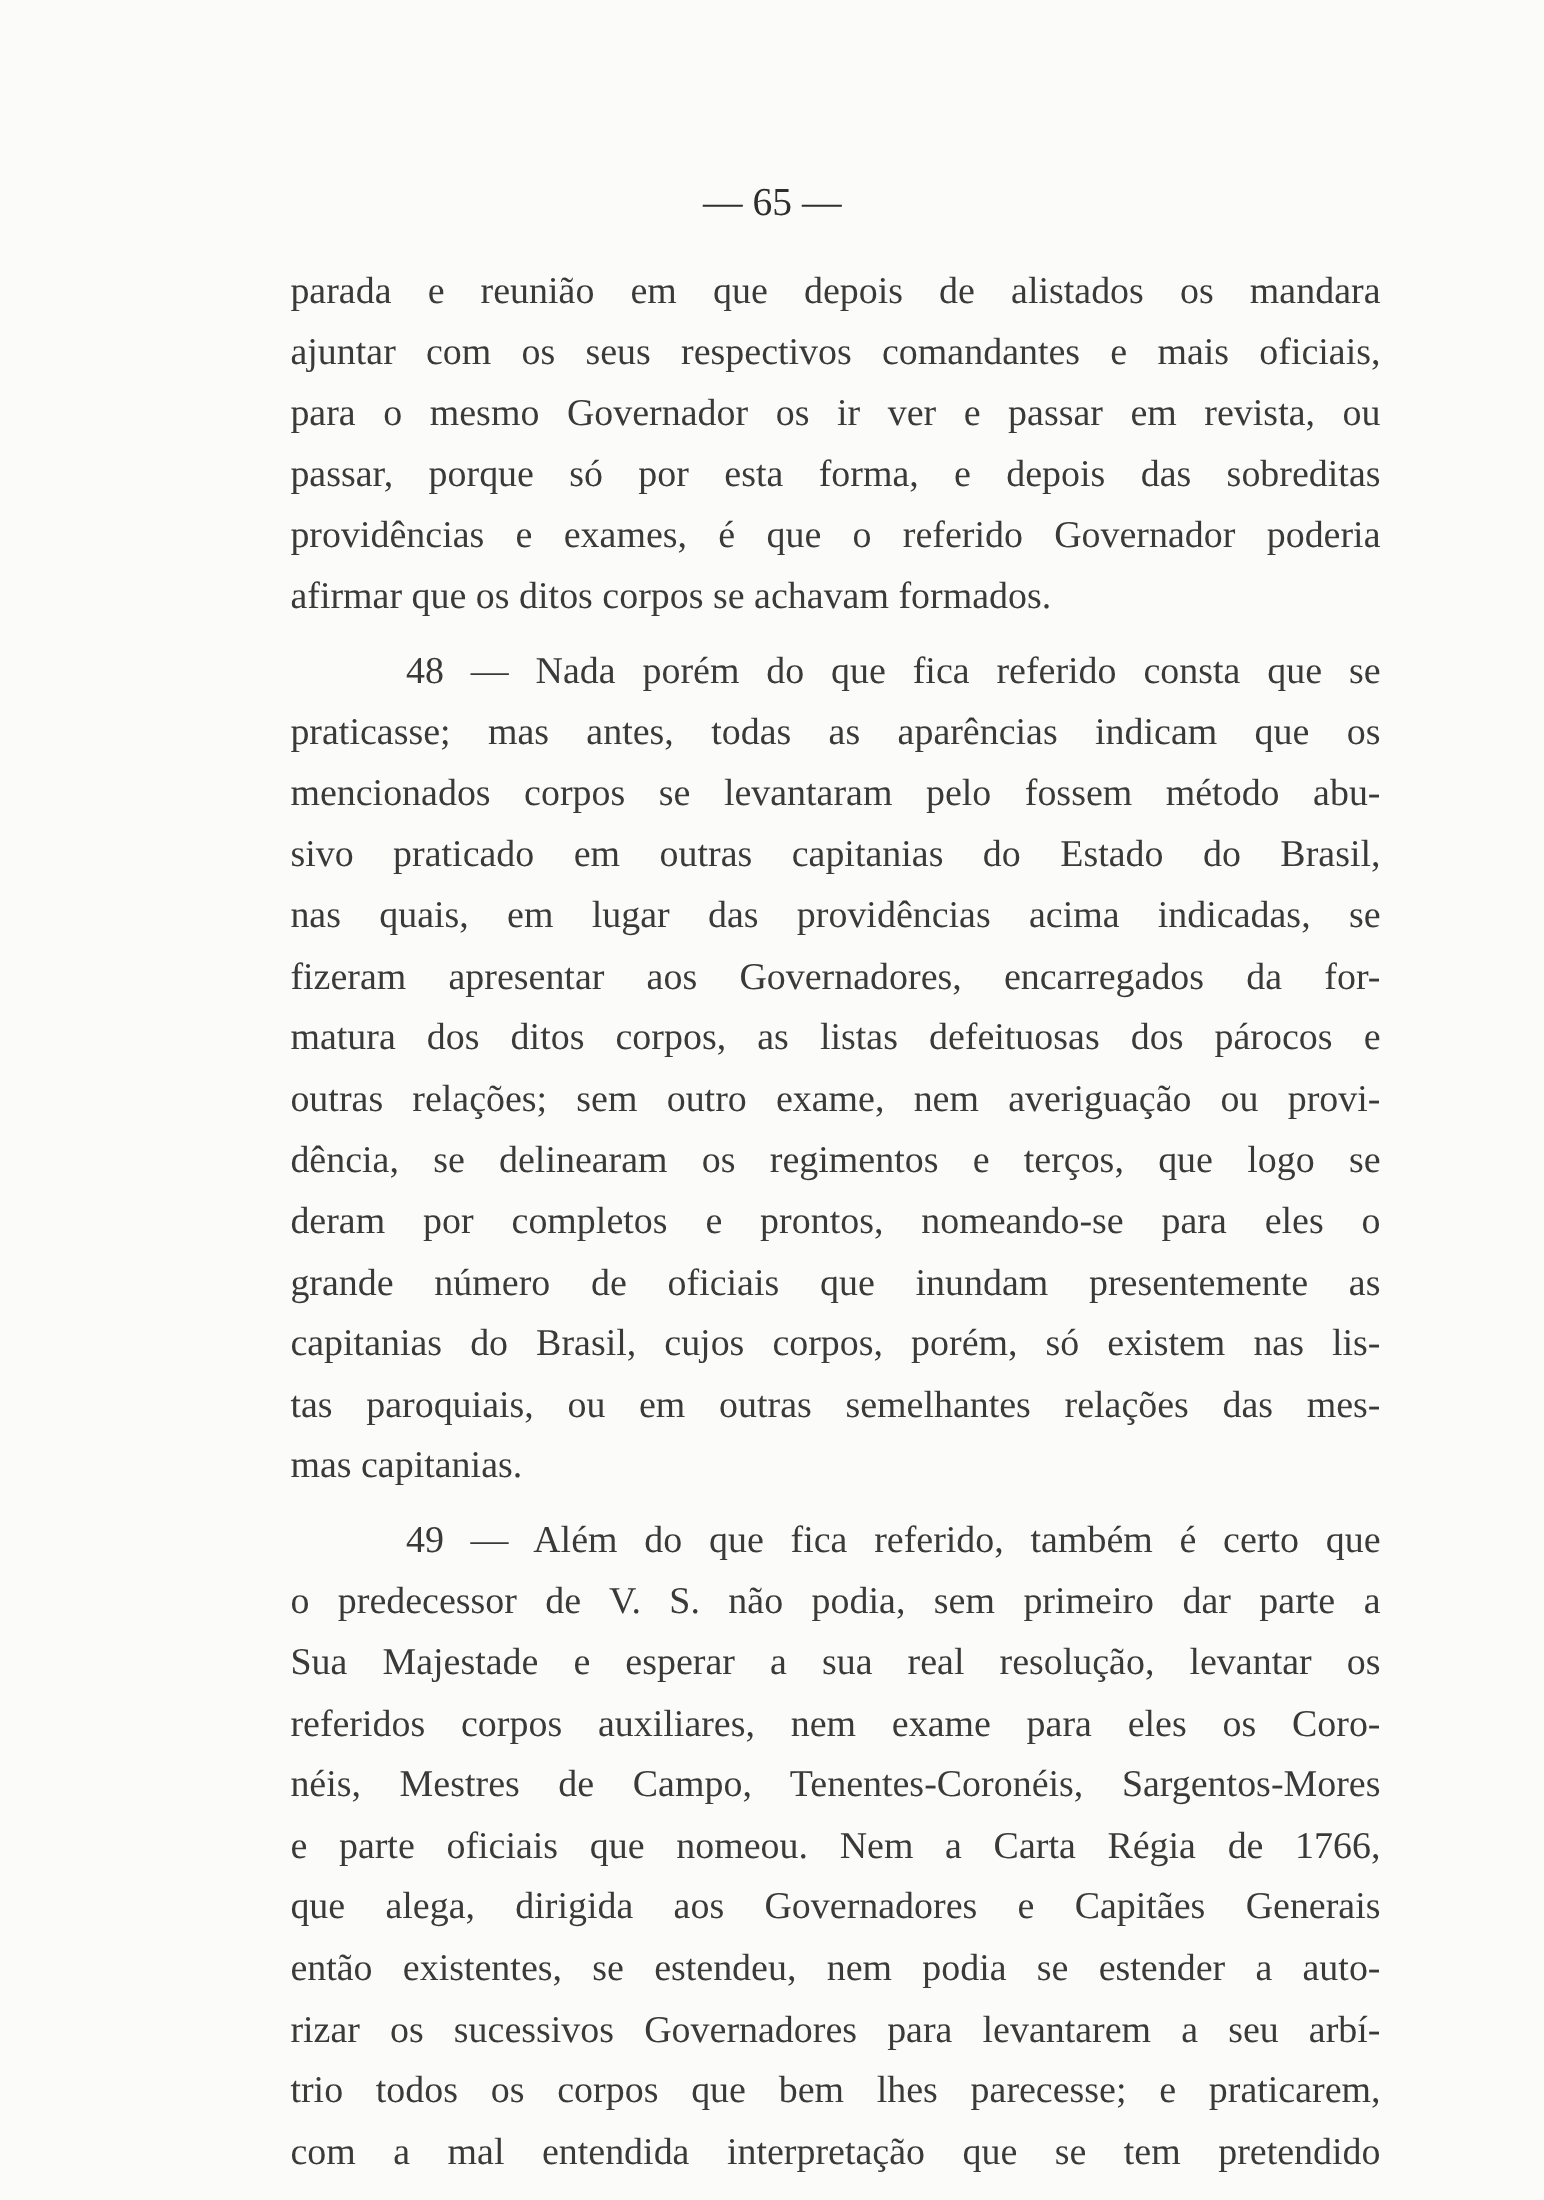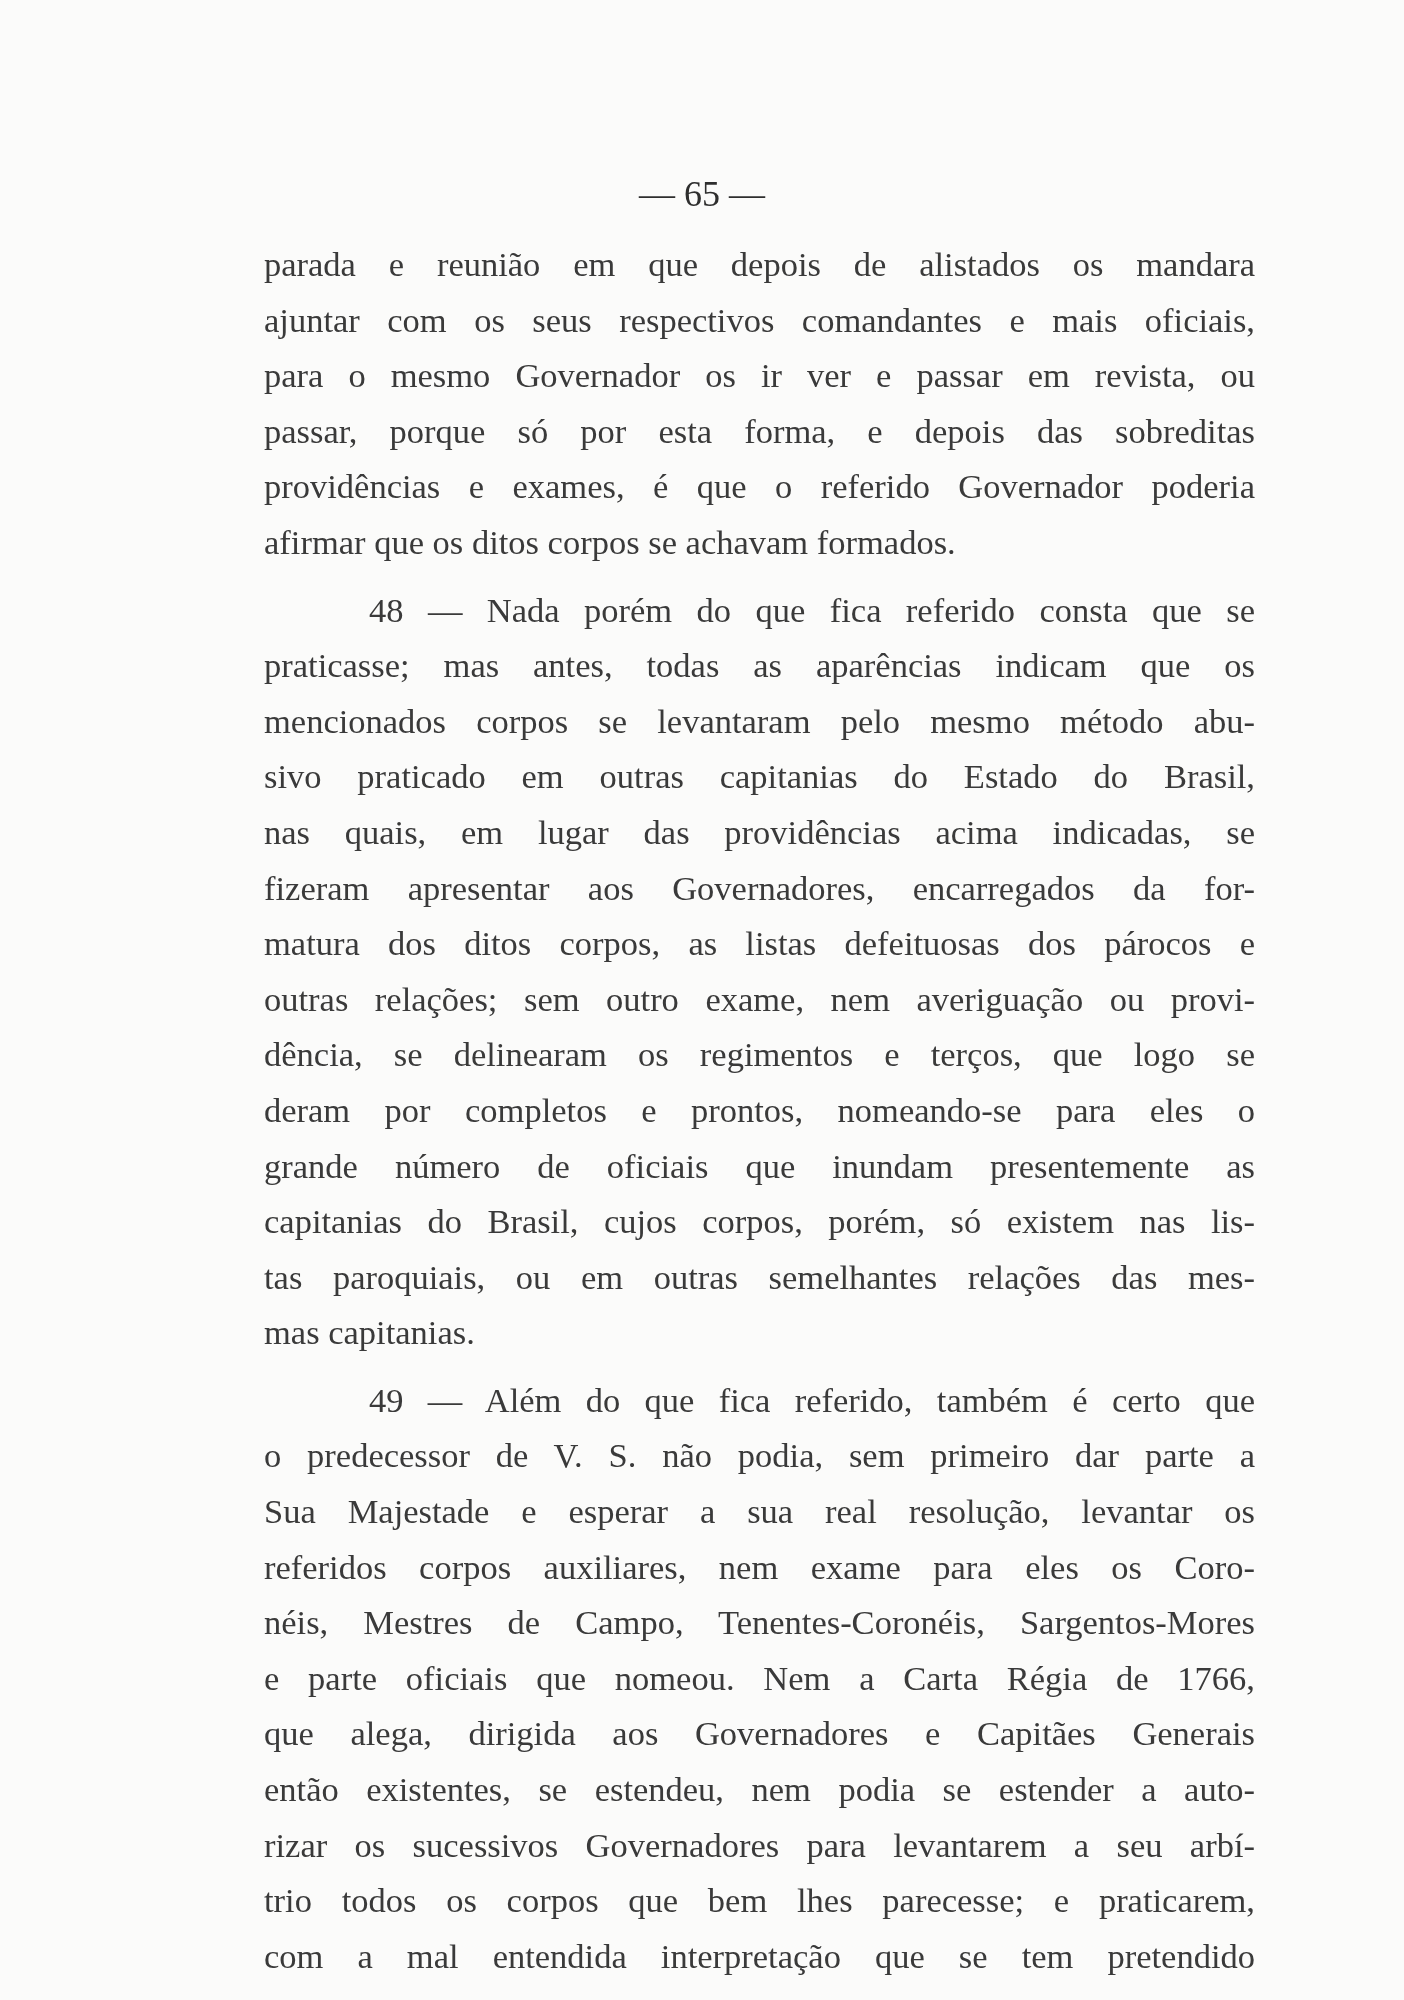--- a/index.html
+++ b/index.html
@@ -1,18 +1,18 @@
 <!DOCTYPE html>
 <html><head>
 <meta charset="utf-8">
 <style>
   html, body { margin:0; padding:0; }
   body { width:1404px; height:2000px; background:#fbfbfa; position:relative; overflow:hidden; }
   .page-number { position:absolute; top:162px; left:0; width:1404px; text-align:center;
-    font-family:"Liberation Serif", serif; font-size:36px; color:#2e2e2e;margin-top:11px; }
+    font-family:"Liberation Serif", serif; font-size:36px; color:#2e2e2e; }
   .body-text { position:absolute; top:237px; left:228px; width:1027px;
     font-family:"Liberation Serif", serif; font-size:34.5px; color:#3a3a3a;
     line-height:55.6px; }
   .line { display:block; white-space:nowrap; text-align:justify; text-align-last:justify; height:55.6px;margin-left:36px; }
   .line.last { text-align-last:left; }
   .line.indent { padding-left:105px; }
   .gap { height:12px; }
 </style>
 </head>
 <body>
@@ -25,21 +25,21 @@
     <span class="line">ajuntar com os seus respectivos comandantes e mais oficiais,</span>
     <span class="line">para o mesmo Governador os ir ver e passar em revista, ou</span>
     <span class="line">passar, porque só por esta forma, e depois das sobreditas</span>
     <span class="line">providências e exames, é que o referido Governador poderia</span>
     <span class="line last">afirmar que os ditos corpos se achavam formados.</span>
   </div>
   <div class="gap"></div>
   <div>
     <span class="line indent">48 — Nada porém do que fica referido consta que se</span>
     <span class="line">praticasse; mas antes, todas as aparências indicam que os</span>
-    <span class="line">mencionados corpos se levantaram pelo mesmo método abu-</span>
+    <span class="line">mencionados corpos se levantaram pelo fossem método abu-</span>
     <span class="line">sivo praticado em outras capitanias do Estado do Brasil,</span>
     <span class="line">nas quais, em lugar das providências acima indicadas, se</span>
     <span class="line">fizeram apresentar aos Governadores, encarregados da for-</span>
     <span class="line">matura dos ditos corpos, as listas defeituosas dos párocos e</span>
     <span class="line">outras relações; sem outro exame, nem averiguação ou provi-</span>
     <span class="line">dência, se delinearam os regimentos e terços, que logo se</span>
     <span class="line">deram por completos e prontos, nomeando-se para eles o</span>
     <span class="line">grande número de oficiais que inundam presentemente as</span>
     <span class="line">capitanias do Brasil, cujos corpos, porém, só existem nas lis-</span>
     <span class="line">tas paroquiais, ou em outras semelhantes relações das mes-</span>

